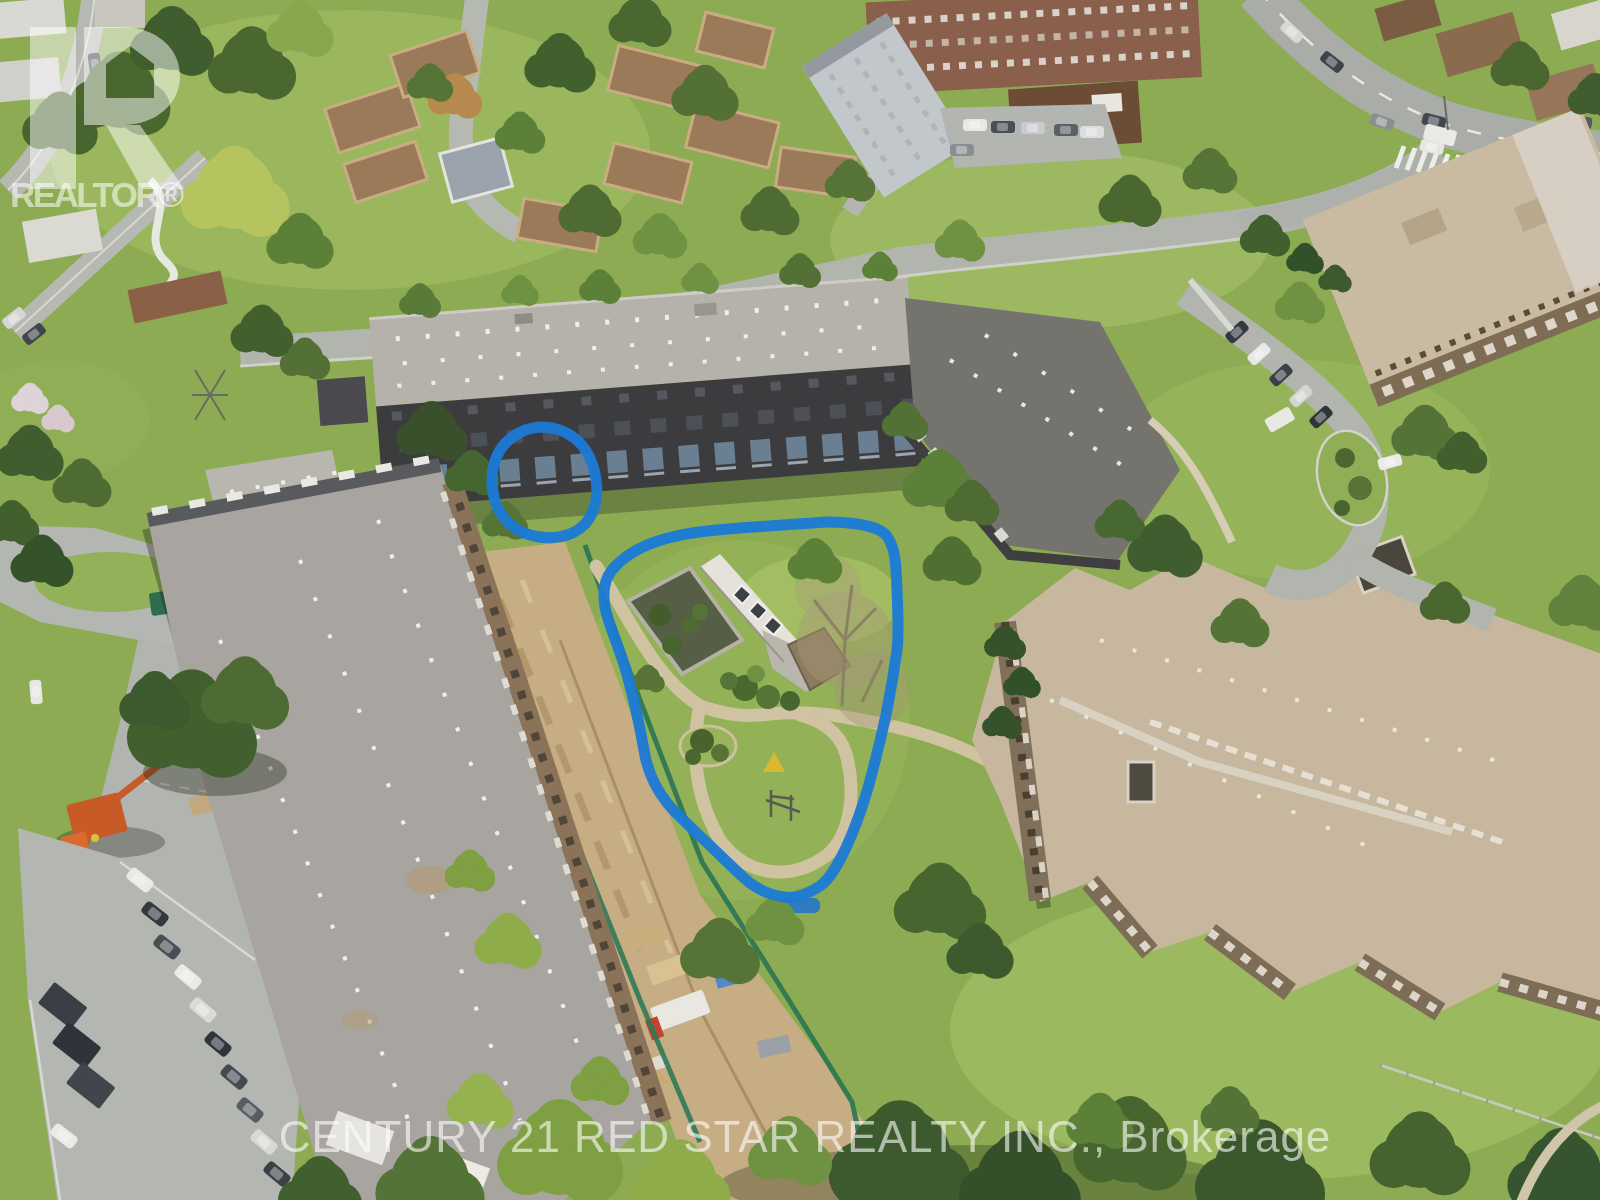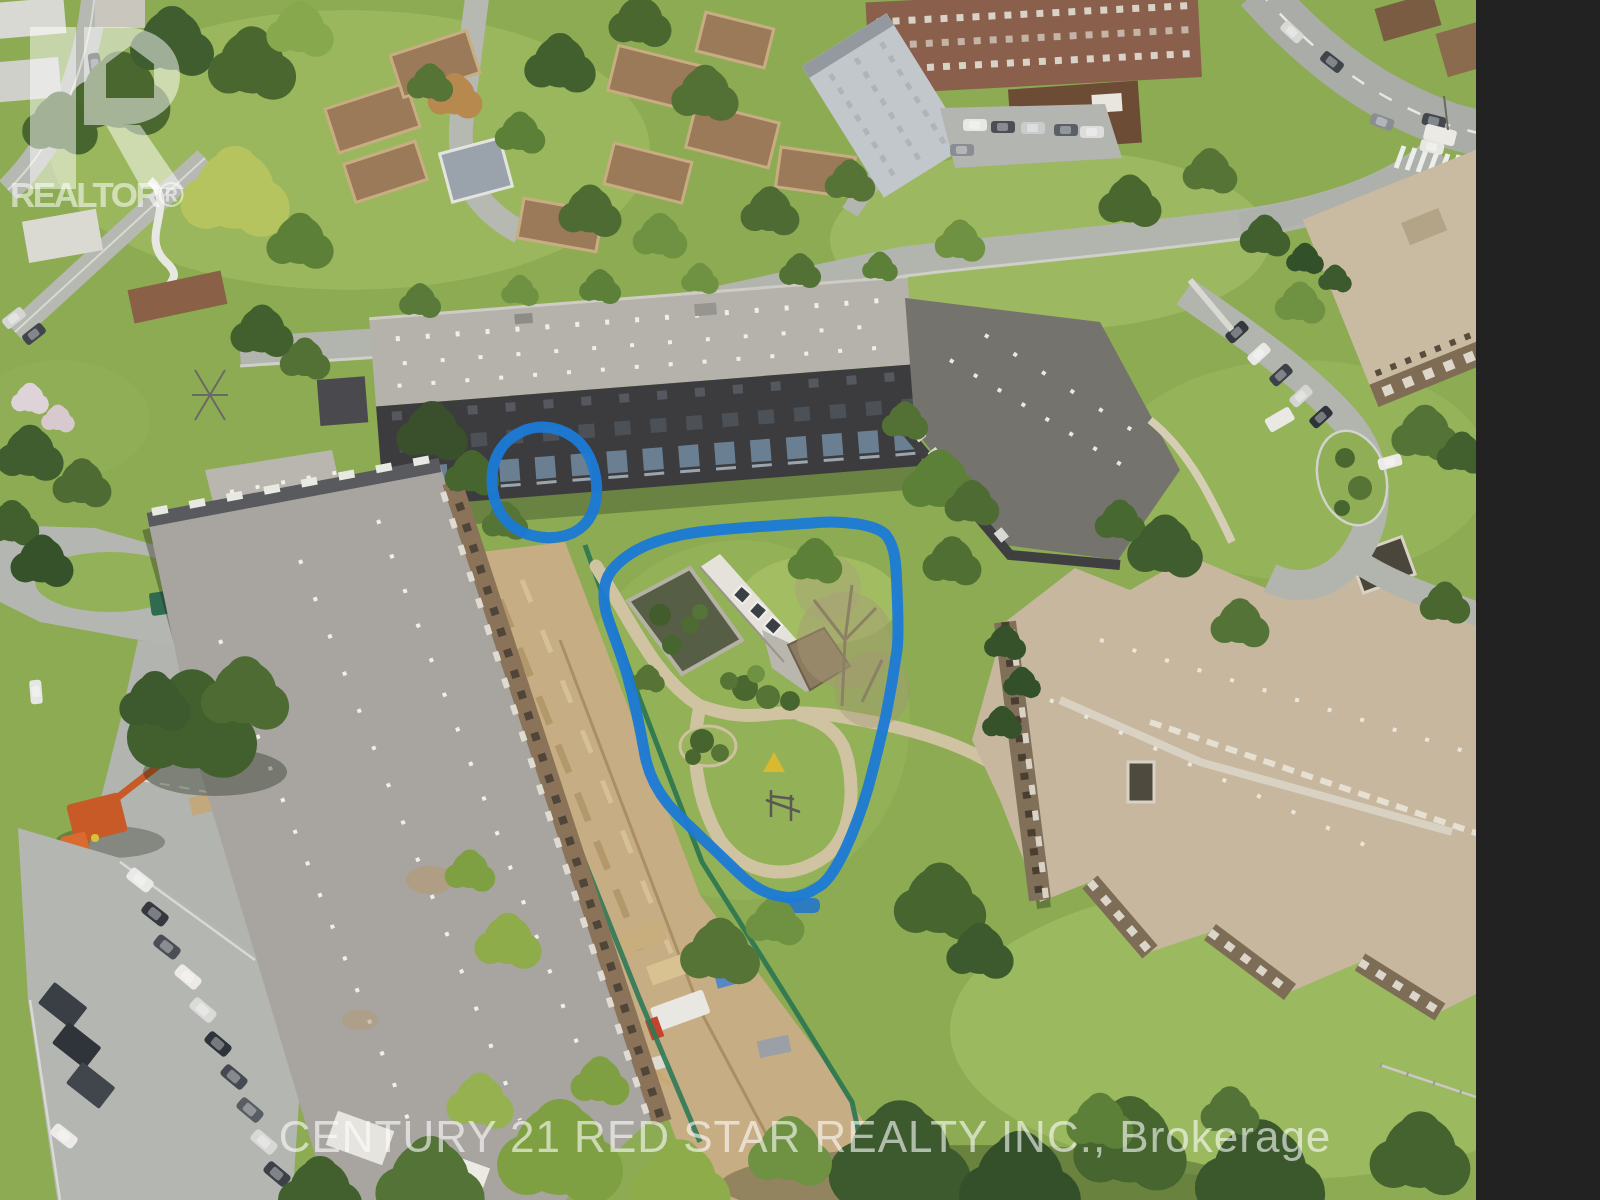--- a/index.html
+++ b/index.html
@@ -1,16 +1,16 @@
 <!DOCTYPE html>
 <html><head>
 <meta charset="utf-8">
 <style>
   html,body{margin:0;padding:0;background:#222;}
-  .stage{position:relative;width:1476px;height:1200px;overflow:hidden;
+  .stage{position:relative;width:1600px;height:1200px;overflow:hidden;
          font-family:"Liberation Sans", sans-serif;}
   svg{display:block}
   .wm{font-family:"Liberation Sans", sans-serif;}
 </style>
 </head>
 <body>
 
 <div class="stage">
 <svg width="1600" height="1200" viewBox="0 0 1600 1200" xmlns="http://www.w3.org/2000/svg">
 

